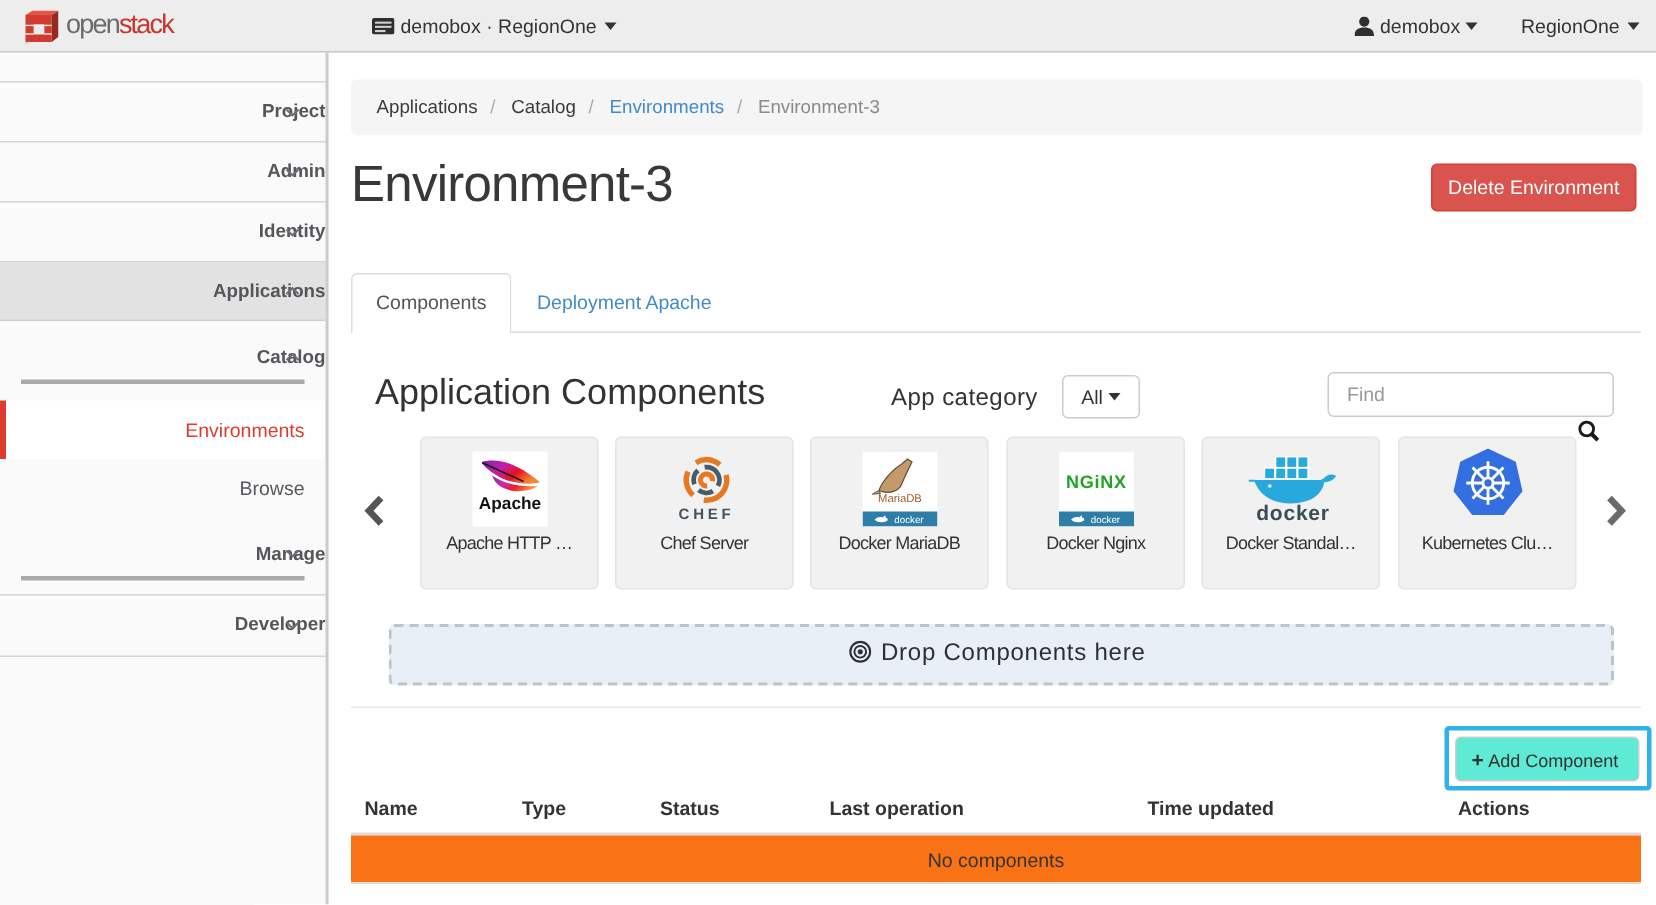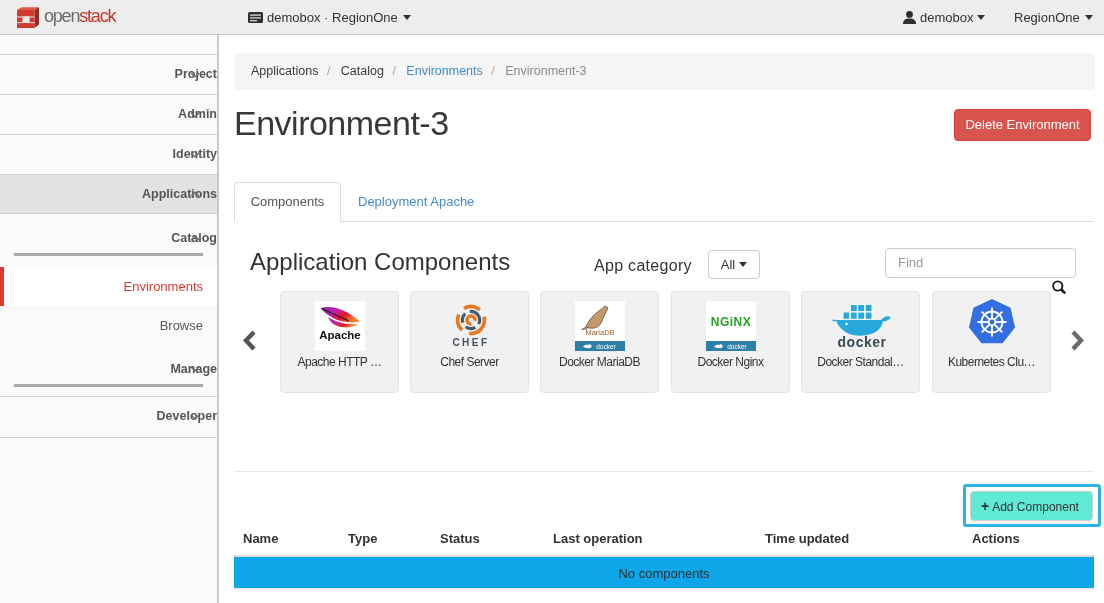--- a/index.html
+++ b/index.html
@@ -68,21 +68,21 @@
 
 #add-ring { left:963px; top:484px; width:138px; height:43px;
   border:3px solid #2eb2e9; border-radius:3px; background:#fff; }
 #add-btn { left:970px; top:491px; width:123px; height:30px; background:#5eead4;
   border:1px solid #ccc; border-radius:4px; font-size:12px; color:#333;
   text-align:left; padding-left:10px; line-height:28px; }
 
 
 .th { top:531px; font-size:13px; font-weight:bold; color:#333; }
 #thline { left:234px; top:555px; width:860px; height:2px; background:#ddd; }
-#trow { left:234px; top:557px; width:860px; height:32px; background:#0ea5e9;
+#trow { left:234px; top:557px; width:860px; height:32px; background:#f97316;
   border-bottom:1px solid #e7e7e7; text-align:center; font-size:13px; color:#333;
   line-height:34px; }
 </style>
 </head>
 <body>
 <div id="page">
 
   <div class="abs" id="sidebar"></div>
   <div class="abs srow" style="top:35px;height:20px;"></div>
   <div class="abs srow" style="top:55px;">Project
@@ -253,20 +253,26 @@
         <line x1="26" y1="9.5" x2="26" y2="38.5"></line>
         <line x1="11.5" y1="24" x2="40.5" y2="24"></line>
         <line x1="15.7" y1="13.7" x2="36.3" y2="34.3"></line>
         <line x1="36.3" y1="13.7" x2="15.7" y2="34.3"></line>
       </g>
       <circle cx="26" cy="24" r="3.4" fill="#336fe0" stroke="#fff" stroke-width="1.9"></circle>
     </svg>
     <div class="lbl">Kubernetes Clu…</div>
   </div>
 
+  <div class="abs" id="dropzone">
+    <svg style="vertical-align:-2px;margin-right:6px;" width="15" height="15" viewBox="0 0 15 15">
+      <circle cx="7.5" cy="7.5" r="6.6" stroke="#2e2f33" stroke-width="1.4" fill="none"></circle>
+      <circle cx="7.5" cy="7.5" r="3.9" stroke="#2e2f33" stroke-width="1.3" fill="none"></circle>
+      <circle cx="7.5" cy="7.5" r="1.7" fill="#2e2f33"></circle>
+    </svg>Drop Components here</div>
   <div class="abs" id="hr2"></div>
 
   <div class="abs" id="add-ring"></div>
   <div class="abs" id="add-btn"><b style="font-size:14px;margin-right:3px;">+</b>Add Component</div>
 
   <div class="abs th" style="left:243px;">Name</div>
   <div class="abs th" style="left:348px;">Type</div>
   <div class="abs th" style="left:440px;">Status</div>
   <div class="abs th" style="left:553px;text-align:center;">Last operation</div>
   <div class="abs th" style="left:765px;">Time updated</div>

